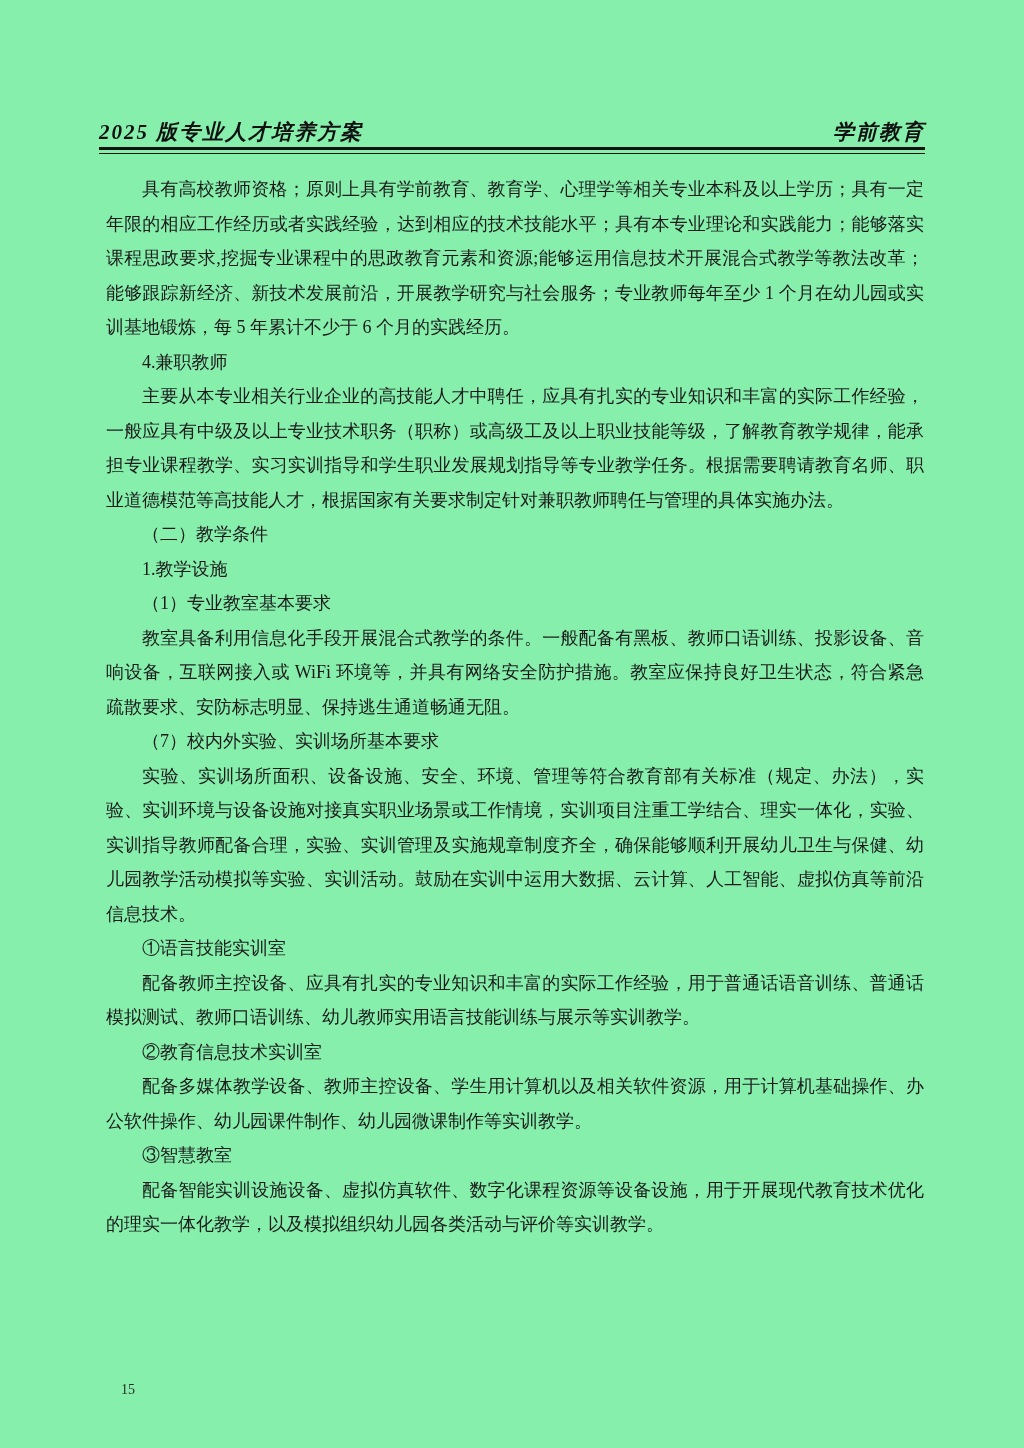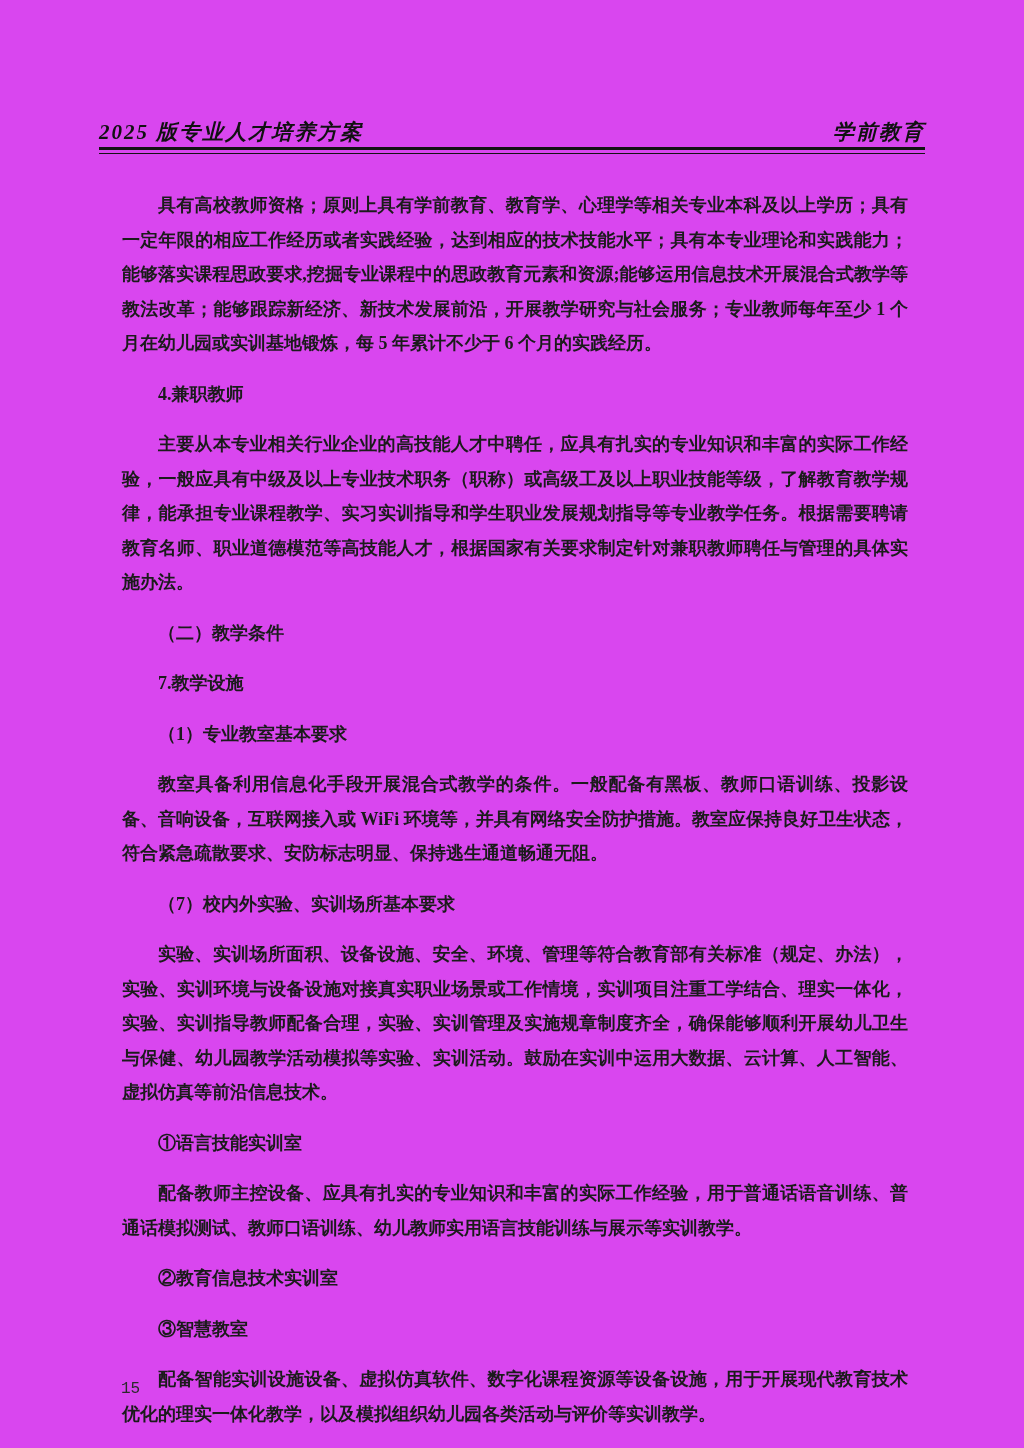--- a/index.html
+++ b/index.html
@@ -4,21 +4,21 @@
 <style>
   html, body {
     margin: 0;
     padding: 0;
     background: #ffffff;
   }
   .page {
     position: relative;
     width: 1024px;
     height: 1448px;
-    background: #d946ef;
+    background: #86efac;
     font-family: "Liberation Serif", "DejaVu Serif", serif;
     color: #1b1b1b;
     overflow: hidden;
     box-sizing: border-box;
   }
   .header {
     position: absolute;
     top: 118px;
     left: 99px;
     right: 99px;
@@ -44,58 +44,58 @@
     position: absolute;
     top: 172px;
     left: 106px;
     width: 818px;
     font-size: 18px;
     line-height: 34.5px;
     text-align: justify;
     color: #1b1b1b;
   }
   .content p {
-    margin: 16px;
+    margin: 0;
     padding: 0;
     text-indent: 2em;
-    font-weight: bold;
   }
   .footer {
     position: absolute;
     left: 121px;
     bottom: 50px;
-    font-size: 16px;
-    font-family: Liberation Mono, monospace;
+    font-size: 14px;
+    font-family: Liberation Serif, serif;
     color: #2a2a2a;
   }
 </style>
 </head>
 <body>
 
 <div class="page">
 
   <div class="header">
     <span class="header-left">2025 版专业人才培养方案</span>
     <span class="header-right">学前教育</span>
   </div>
 
   <div class="header-rule"></div>
 
   <div class="content">
     <p>具有高校教师资格；原则上具有学前教育、教育学、心理学等相关专业本科及以上学历；具有一定年限的相应工作经历或者实践经验，达到相应的技术技能水平；具有本专业理论和实践能力；能够落实课程思政要求,挖掘专业课程中的思政教育元素和资源;能够运用信息技术开展混合式教学等教法改革；能够跟踪新经济、新技术发展前沿，开展教学研究与社会服务；专业教师每年至少 1 个月在幼儿园或实训基地锻炼，每 5 年累计不少于 6 个月的实践经历。</p>
     <p>4.兼职教师</p>
     <p>主要从本专业相关行业企业的高技能人才中聘任，应具有扎实的专业知识和丰富的实际工作经验，一般应具有中级及以上专业技术职务（职称）或高级工及以上职业技能等级，了解教育教学规律，能承担专业课程教学、实习实训指导和学生职业发展规划指导等专业教学任务。根据需要聘请教育名师、职业道德模范等高技能人才，根据国家有关要求制定针对兼职教师聘任与管理的具体实施办法。</p>
     <p>（二）教学条件</p>
-    <p>7.教学设施</p>
+    <p>1.教学设施</p>
     <p>（1）专业教室基本要求</p>
     <p>教室具备利用信息化手段开展混合式教学的条件。一般配备有黑板、教师口语训练、投影设备、音响设备，互联网接入或 WiFi 环境等，并具有网络安全防护措施。教室应保持良好卫生状态，符合紧急疏散要求、安防标志明显、保持逃生通道畅通无阻。</p>
     <p>（7）校内外实验、实训场所基本要求</p>
     <p>实验、实训场所面积、设备设施、安全、环境、管理等符合教育部有关标准（规定、办法），实验、实训环境与设备设施对接真实职业场景或工作情境，实训项目注重工学结合、理实一体化，实验、实训指导教师配备合理，实验、实训管理及实施规章制度齐全，确保能够顺利开展幼儿卫生与保健、幼儿园教学活动模拟等实验、实训活动。鼓励在实训中运用大数据、云计算、人工智能、虚拟仿真等前沿信息技术。</p>
     <p>①语言技能实训室</p>
     <p>配备教师主控设备、应具有扎实的专业知识和丰富的实际工作经验，用于普通话语音训练、普通话模拟测试、教师口语训练、幼儿教师实用语言技能训练与展示等实训教学。</p>
     <p>②教育信息技术实训室</p>
+    <p>配备多媒体教学设备、教师主控设备、学生用计算机以及相关软件资源，用于计算机基础操作、办公软件操作、幼儿园课件制作、幼儿园微课制作等实训教学。</p>
     <p>③智慧教室</p>
     <p>配备智能实训设施设备、虚拟仿真软件、数字化课程资源等设备设施，用于开展现代教育技术优化的理实一体化教学，以及模拟组织幼儿园各类活动与评价等实训教学。</p>
   </div>
 
   <div class="footer">15</div>
 
 </div>
 
 </body></html>

